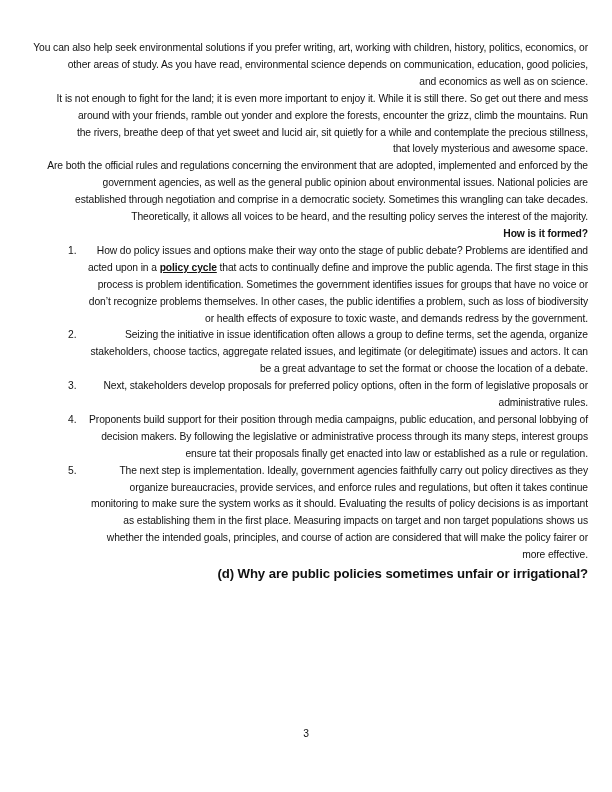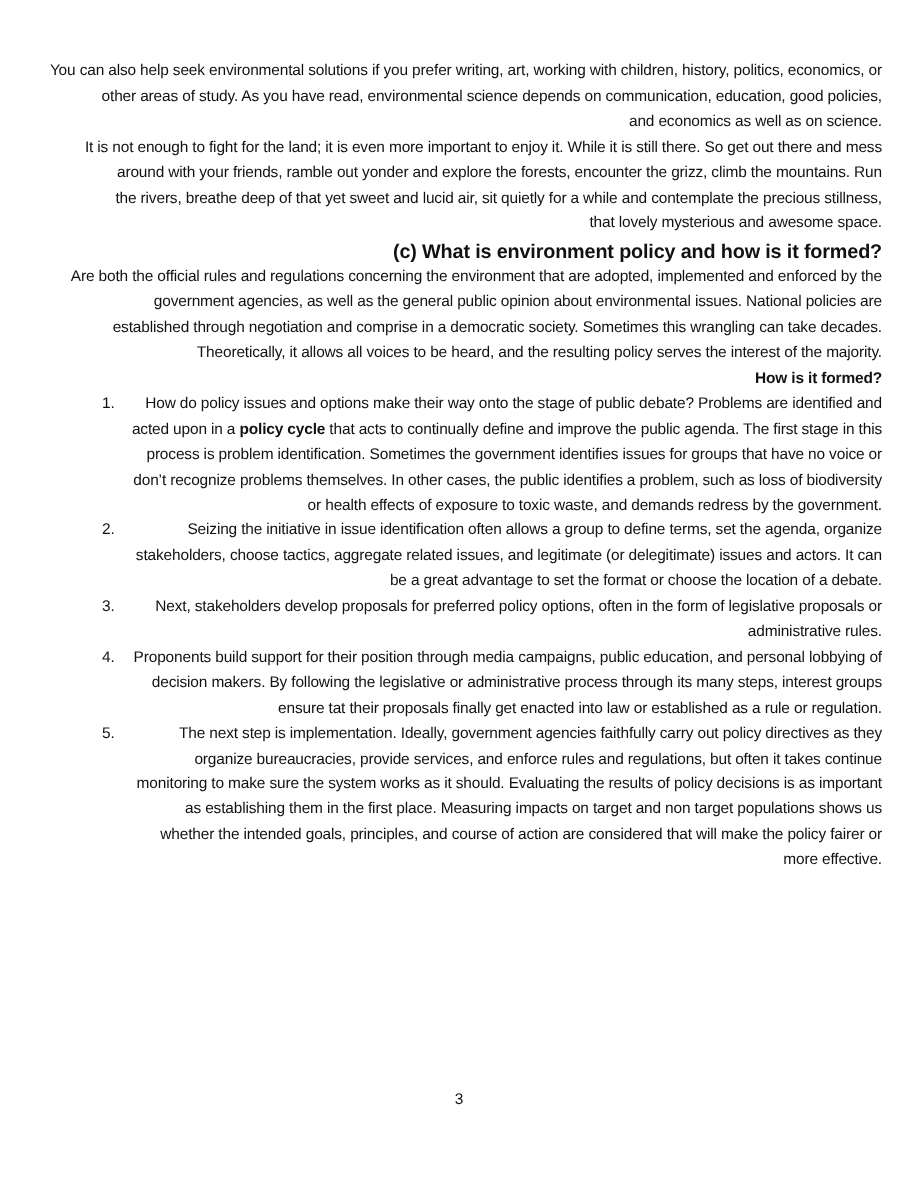--- a/index.html
+++ b/index.html
@@ -27,30 +27,29 @@
   ol.steps li {
     position: relative; padding-left: 53px;
   }
   ol.steps li .num {
     position: absolute; left: 36px; top: 0;
   }
   .page-number {
     position: absolute; left: 0; width: 612px; top: 728px; text-align: center;
     font-size: 10.3px;
   }
-  b { font-weight: bold; }
+  b { font-weight: bold; text-decoration: underline; }
 </style>
 </head>
 <body>
 
 <div class="page">
   <p class="para">You can also help seek environmental solutions if you prefer writing, art, working with children, history, politics, economics, or other areas of study. As you have read, environmental science depends on communication, education, good policies, and economics as well as on science.</p>
   <p class="para">It is not enough to fight for the land; it is even more important to enjoy it. While it is still there. So get out there and mess around with your friends, ramble out yonder and explore the forests, encounter the grizz, climb the mountains. Run the rivers, breathe deep of that yet sweet and lucid air, sit quietly for a while and contemplate the precious stillness, that lovely mysterious and awesome space.</p>
 
-  <h2 class="heading">(c) What is environment policy and how is it formed?</h2>
   <p class="para">Are both the official rules and regulations concerning the environment that are adopted, implemented and enforced by the government agencies, as well as the general public opinion about environmental issues. National policies are established through negotiation and comprise in a democratic society. Sometimes this wrangling can take decades. Theoretically, it allows all voices to be heard, and the resulting policy serves the interest of the majority.</p>
   <h3 class="subheading">How is it formed?</h3>
 
   <ol class="steps">
     <li>
       <span class="num">1.</span>
       <span>How do policy issues and options make their way onto the stage of public debate? Problems are identified and acted upon in a </span><b>policy cycle</b><span> that acts to continually define and improve the public agenda. The first stage in this process is problem identification. Sometimes the government identifies issues for groups that have no voice or don’t recognize problems themselves. In other cases, the public identifies a problem, such as loss of biodiversity or health effects of exposure to toxic waste, and demands redress by the government.</span>
     </li>
     <li>
       <span class="num">2.</span>
@@ -63,15 +62,16 @@
     <li>
       <span class="num">4.</span>
       <span>Proponents build support for their position through media campaigns, public education, and personal lobbying of decision makers. By following the legislative or administrative process through its many steps, interest groups ensure tat their proposals finally get enacted into law or established as a rule or regulation.</span>
     </li>
     <li>
       <span class="num">5.</span>
       <span>The next step is implementation. Ideally, government agencies faithfully carry out policy directives as they organize bureaucracies, provide services, and enforce rules and regulations, but often it takes continue monitoring to make sure the system works as it should. Evaluating the results of policy decisions is as important as establishing them in the first place. Measuring impacts on target and non target populations shows us whether the intended goals, principles, and course of action are considered that will make the policy fairer or more effective.</span>
     </li>
   </ol>
 
+  <h2 class="heading">(d) Why are public policies sometimes unfair or irrigational?</h2>
 </div>
 
 <div class="page-number">3</div>
 
 </body></html>

